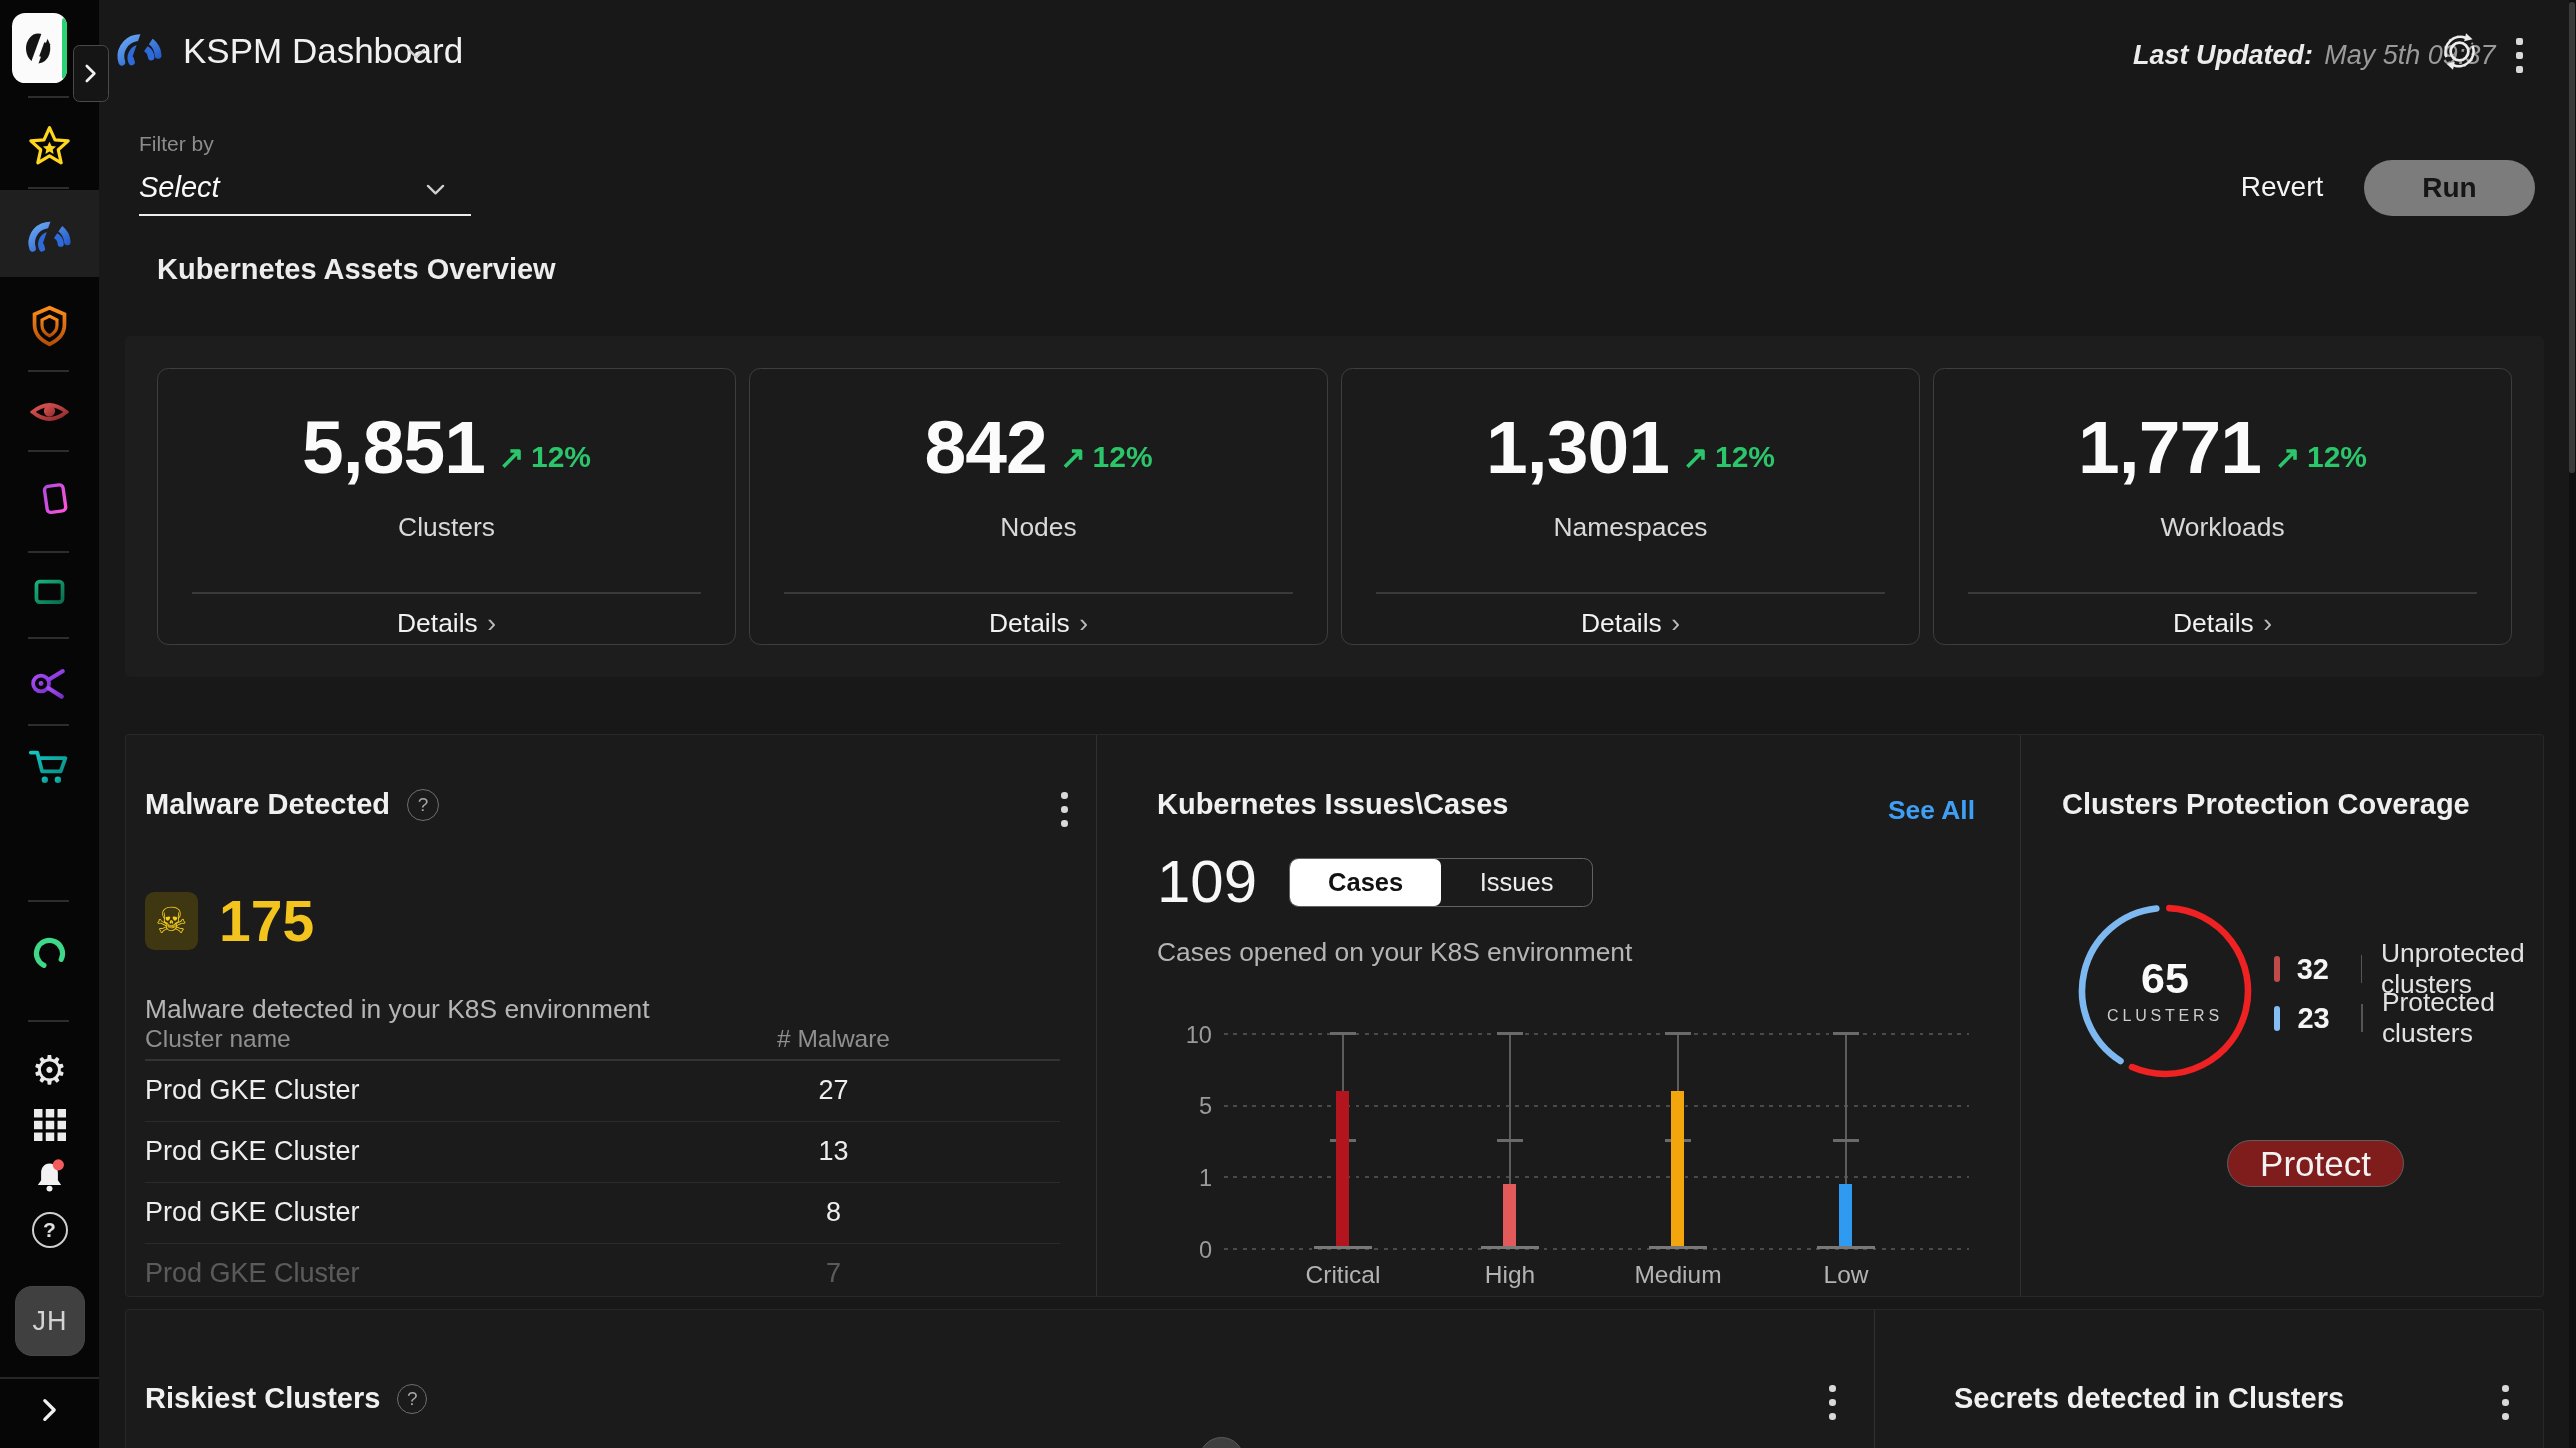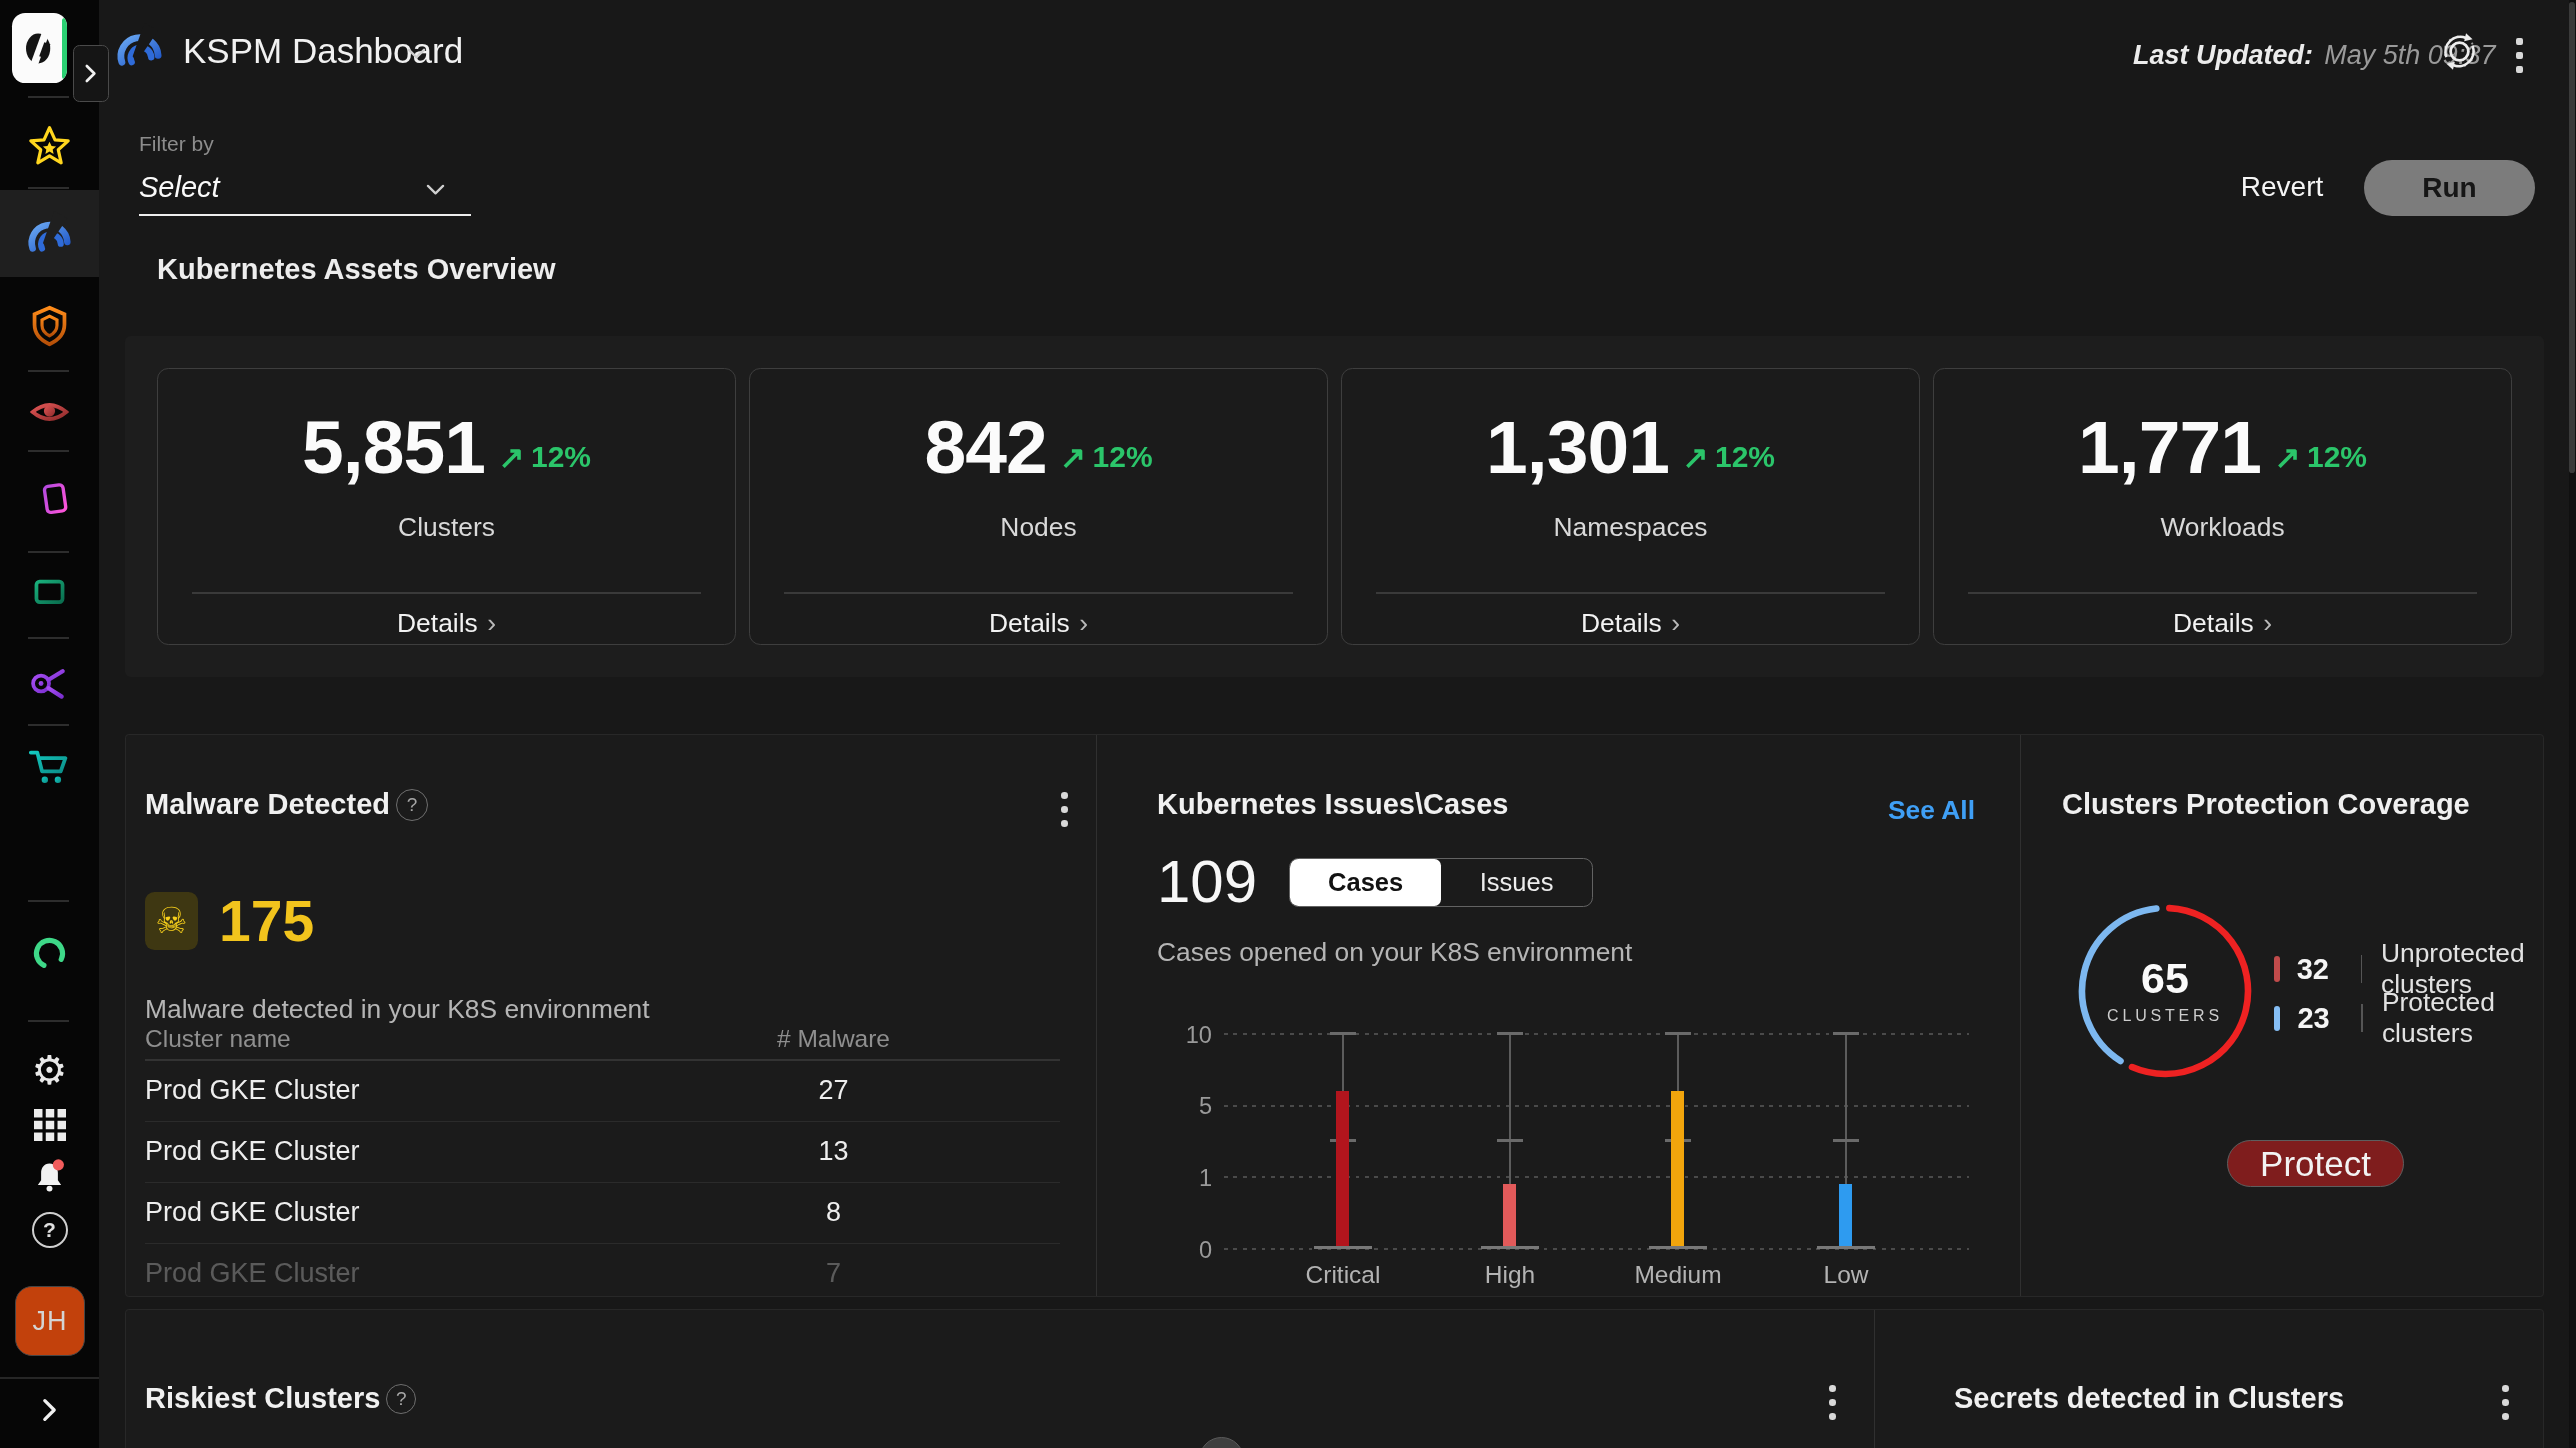--- a/index.html
+++ b/index.html
@@ -9,21 +9,21 @@
 
   
   #sidebar { position:absolute; left:0; top:0; width:99px; height:1448px; background:#060606; z-index:4; }
   .logo { position:absolute; left:12.3px; top:13.2px; width:55px; height:70px; border-radius:13.2px; background:#fbfbfb; display:flex; align-items:center; justify-content:center; overflow:hidden; }
   .logo .green-strip { position:absolute; right:0; top:4.7px; bottom:4.7px; width:5.7px; background:#2bd173; border-radius:2.8px; }
   .side-divider { position:absolute; left:28px; width:41px; height:1.9px; background:#2d2d2d; }
   .active-tile { position:absolute; left:0; top:190px; width:99px; height:87px; background:#1f1f1f; }
   .side-icon { position:absolute; left:0; width:99px; display:flex; justify-content:center; }
   .glyph-white { color:#e9e9e9; }
   .help-circle { width:36px; height:36px; border:2.4px solid #cfcfcf; border-radius:50%; display:flex; align-items:center; justify-content:center; font-size:21px; font-weight:700; color:#e0e0e0; }
-  .avatar { position:absolute; left:15px; top:1286px; width:70px; height:70px; border:1.9px solid #454545; border-radius:17px; background:#c2410c; display:flex; align-items:center; justify-content:center; font-size:27px; letter-spacing:0.9px; color:#d4d4d4; }
+  .avatar { position:absolute; left:15px; top:1286px; width:70px; height:70px; border:1.9px solid #454545; border-radius:17px; background:#404040; display:flex; align-items:center; justify-content:center; font-size:27px; letter-spacing:0.9px; color:#d4d4d4; }
   .sidebar-bottom-divider { position:absolute; left:0; top:1377px; width:99px; height:1.9px; background:#262626; }
   .expand-handle { position:absolute; left:73px; top:45px; width:36px; height:57px; border:1.9px solid #4a4a4a; border-radius:6.6px; background:#151515; z-index:6; display:flex; align-items:center; justify-content:center; }
 
   
   .brand { position:absolute; left:115px; top:22.6px; }
   .page-title { position:absolute; left:183px; top:31px; font-size:35px; font-weight:500; color:#f1f1f1; }
   .title-chevron { position:absolute; left:407px; top:45px; }
   .last-updated { position:absolute; left:2133px; top:40px; display:flex; gap:11.3px; font-style:italic; font-size:27px; }
   .last-updated .lbl { color:#ececec; font-weight:600; }
   .last-updated .val { color:#9a9a9a; }
@@ -56,21 +56,21 @@
   .stat-card .details { position:absolute; left:0; right:0; top:239px; text-align:center; font-size:26.4px; color:#f2f2f2; cursor:pointer; }
   .stat-card .details .chev { color:#b9b9b9; margin-left:9.4px; font-size:26.4px; }
 
   
   .mid-row { position:absolute; left:125px; top:734px; width:2419px; height:563px; background:#1b1b1b; border:0.9px solid #282828; border-radius:3.8px; display:flex; overflow:hidden; }
   .panel { position:relative; }
   .panel-a { width:971px; border-right:1.9px solid #303030; }
   .panel-b { width:924px; border-right:1.9px solid #303030; }
   .panel-c { flex:1; }
   .panel-title { font-size:29px; font-weight:600; color:#f0f0f0; }
-  .title-row { position:absolute; display:flex; align-items:center; gap:6px; }
+  .title-row { position:absolute; display:flex; align-items:center; gap:17px; }
   .q-icon { width:32px; height:32px; border:1.9px solid #6e6e6e; border-radius:50%; display:flex; align-items:center; justify-content:center; font-size:19px; color:#a6a6a6; }
 
   .malware-badge-row { position:absolute; left:19px; top:153px; display:flex; align-items:center; gap:21px; }
   .skull-badge { width:53px; height:58px; border-radius:9.4px; background:#3e3712; display:flex; align-items:center; justify-content:center; font-size:36px; color:#f7cf1b; }
   .malware-count { font-size:57px; font-weight:700; color:#f2c41d; }
   .panel-desc { position:absolute; font-size:26.4px; color:#b5b5b5; }
 
   .mal-table { position:absolute; left:19px; right:36px; top:283px; }
   .mal-table .thead { display:flex; height:41px; align-items:center; font-size:24.5px; color:#8f8f8f; }
   .mal-table .col-name { flex:1; }

